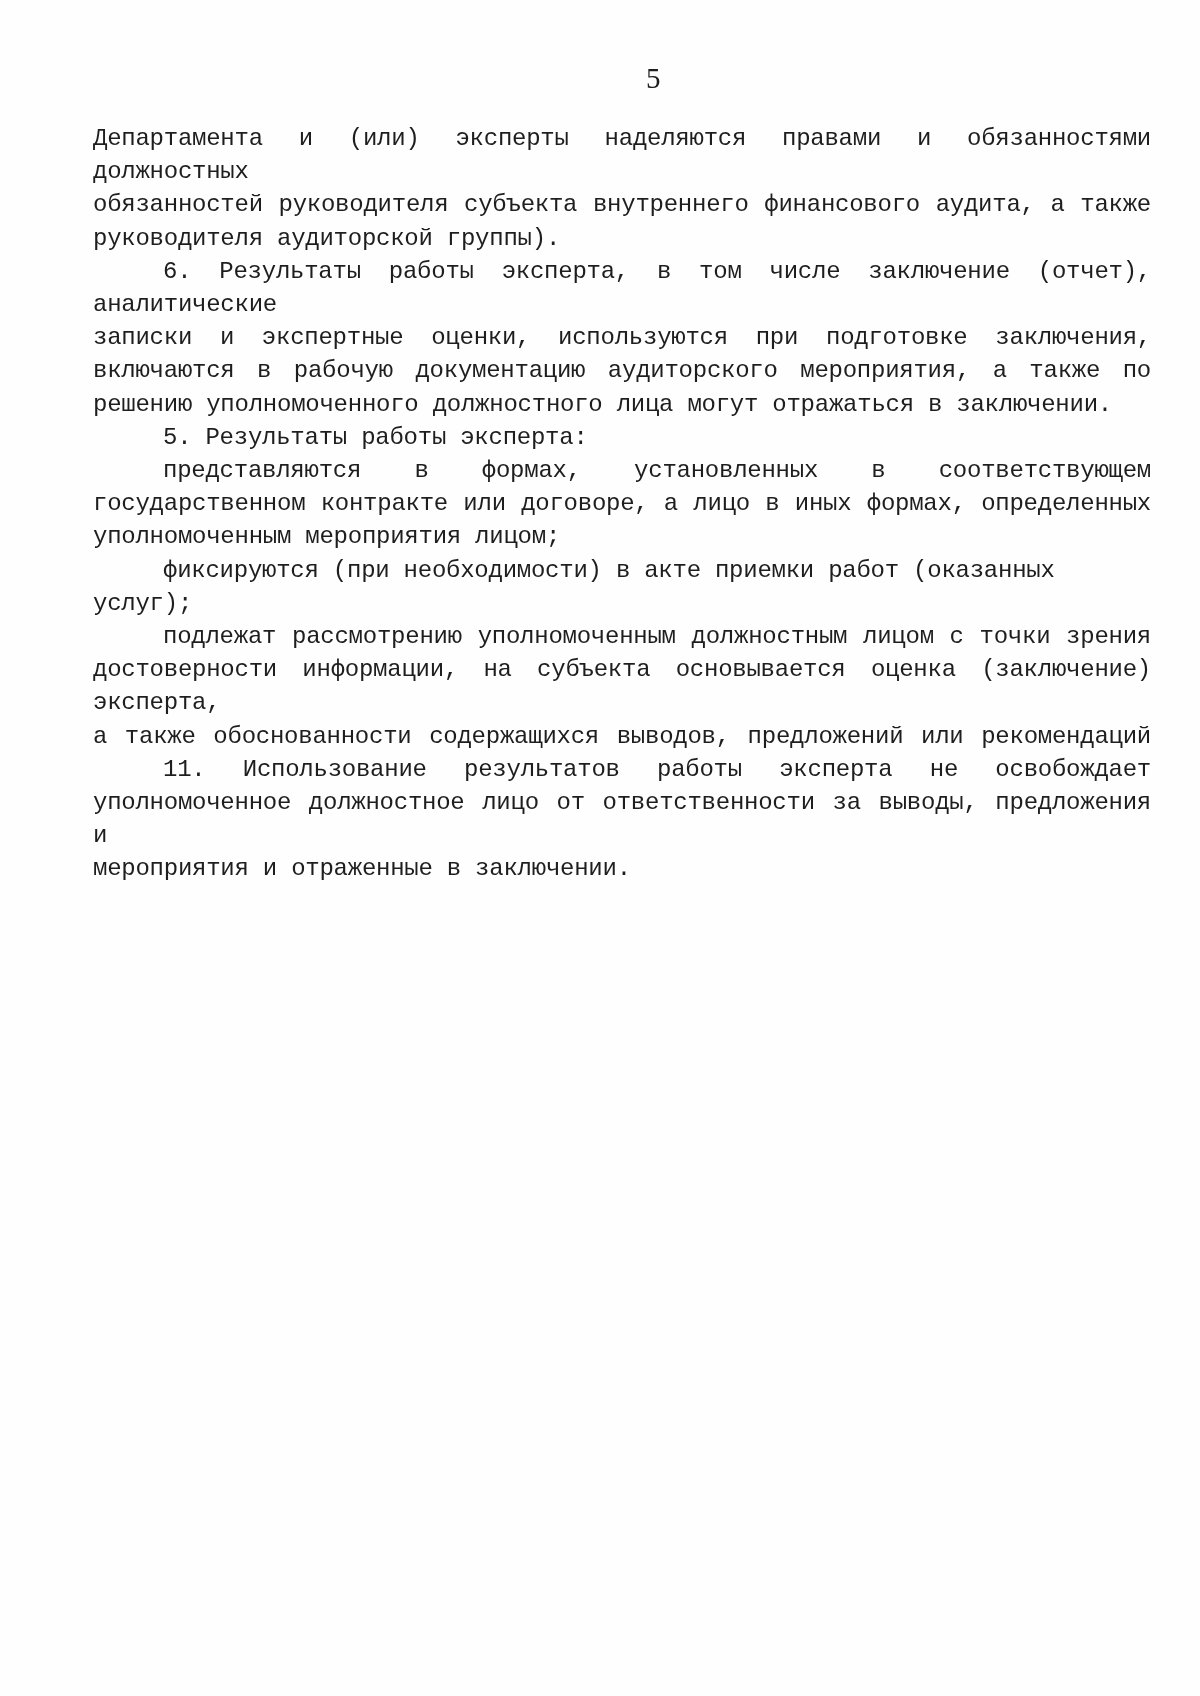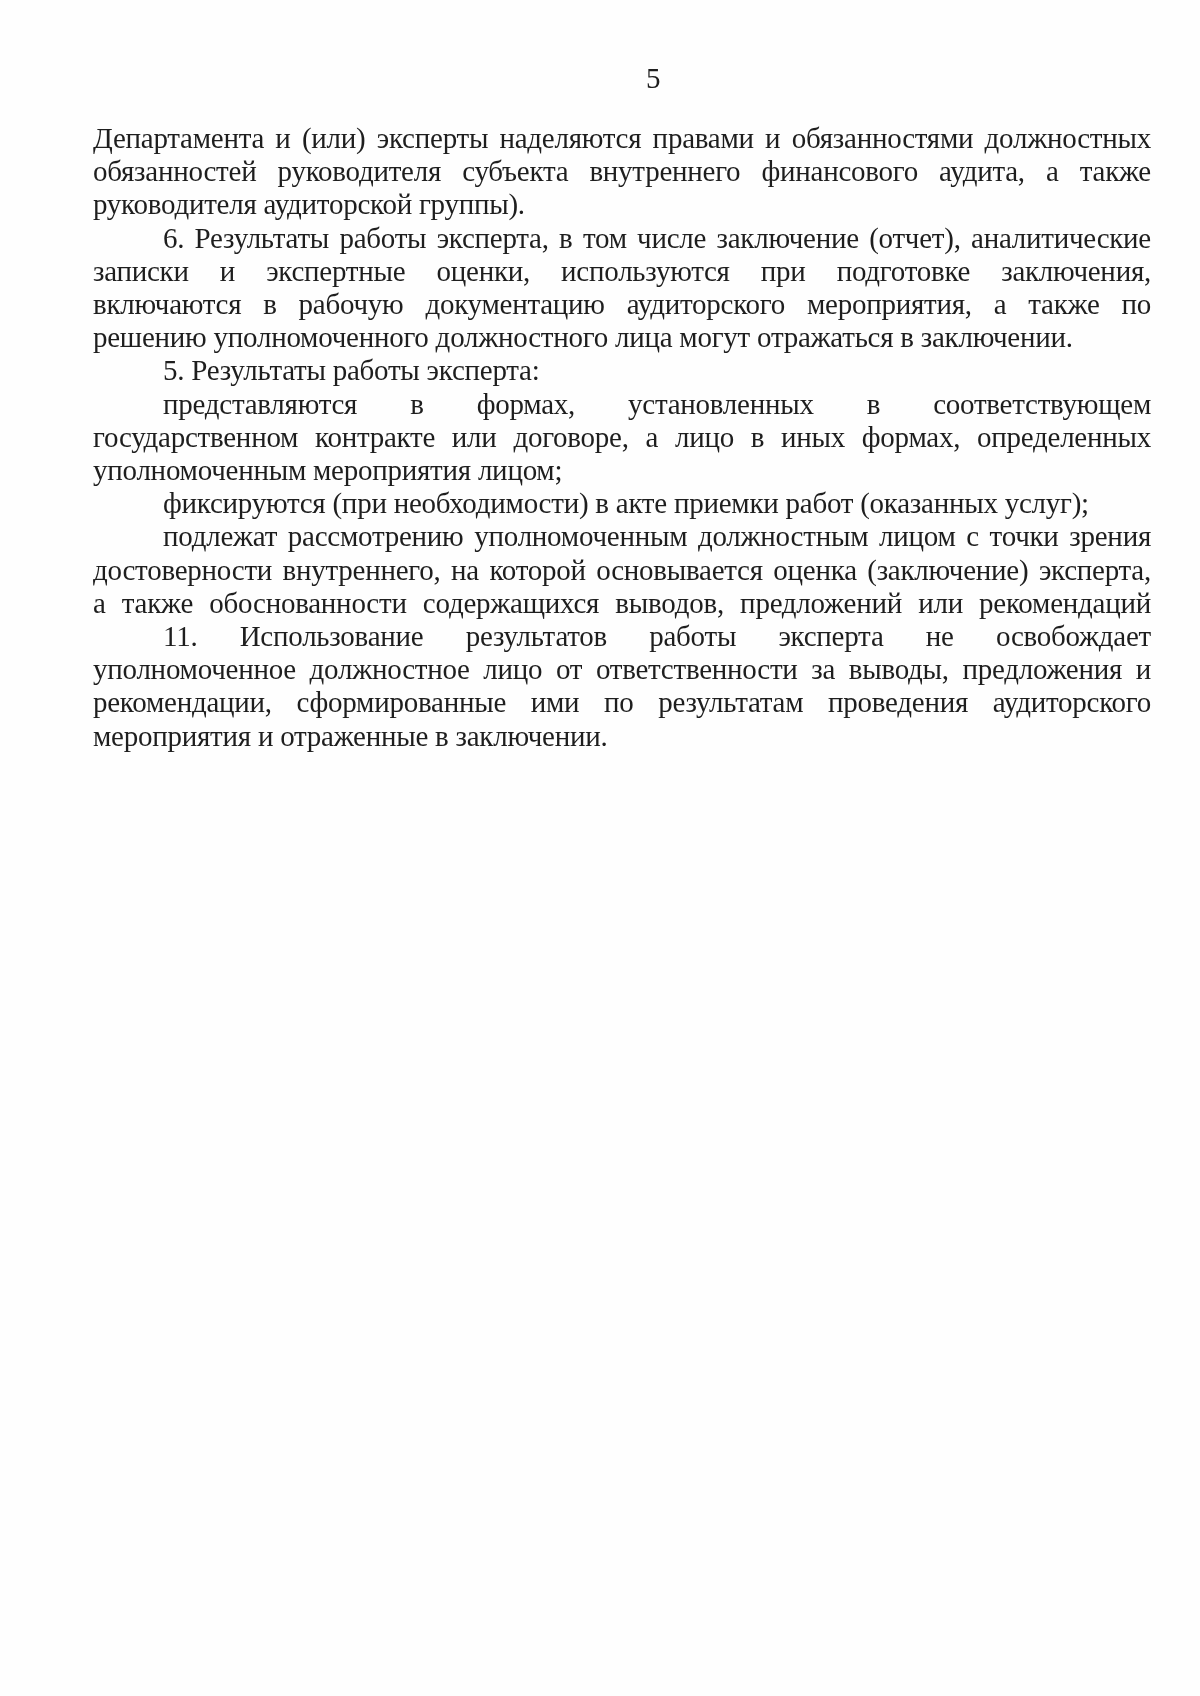--- a/index.html
+++ b/index.html
@@ -23,33 +23,34 @@
     font-size: 29px;
     line-height: 33px;
   }
   .body-text {
     position: absolute;
     top: 122px;
     left: 93px;
     width: 1058px;
   }
   .line {
-    font-size: 29px;
+    font-size: 24px;
     line-height: 33.2px;
     letter-spacing: -0.25px;
     white-space: normal;
+    font-family: Liberation Mono, monospace;
   }
   
   .jl {
     text-align: justify;
     text-align-last: justify;
   }
   
   .ll {
-    text-align: right;
+    text-align: left;
     text-align-last: left;
   }
   
   .ind {
     text-indent: 70px;
   }
   .paragraph {
     margin: 0;
     padding: 0;
   }
@@ -85,25 +86,24 @@
       <div class="line jl">государственном контракте или договоре, а лицо в иных формах, определенных</div>
       <div class="line ll">уполномоченным мероприятия лицом;</div>
     </div>
 
     <div class="paragraph">
       <div class="line ll ind">фиксируются (при необходимости) в акте приемки работ (оказанных услуг);</div>
     </div>
 
     <div class="paragraph">
       <div class="line jl ind">подлежат рассмотрению уполномоченным должностным лицом с точки зрения</div>
-      <div class="line jl">достоверности внутреннего, на которой основывается оценка (заключение) эксперта,</div>
+      <div class="line jl">достоверности информации, на субъекта основывается оценка (заключение) эксперта,</div>
       <div class="line jl">а также обоснованности содержащихся выводов, предложений или рекомендаций</div>
     </div>
 
     <div class="paragraph">
       <div class="line jl ind">11. Использование результатов работы эксперта не освобождает</div>
       <div class="line jl">уполномоченное должностное лицо от ответственности за выводы, предложения и</div>
-      <div class="line jl">рекомендации, сформированные ими по результатам проведения аудиторского</div>
       <div class="line ll">мероприятия и отраженные в заключении.</div>
     </div>
 
   </div>
 </div>
 
 </body></html>

